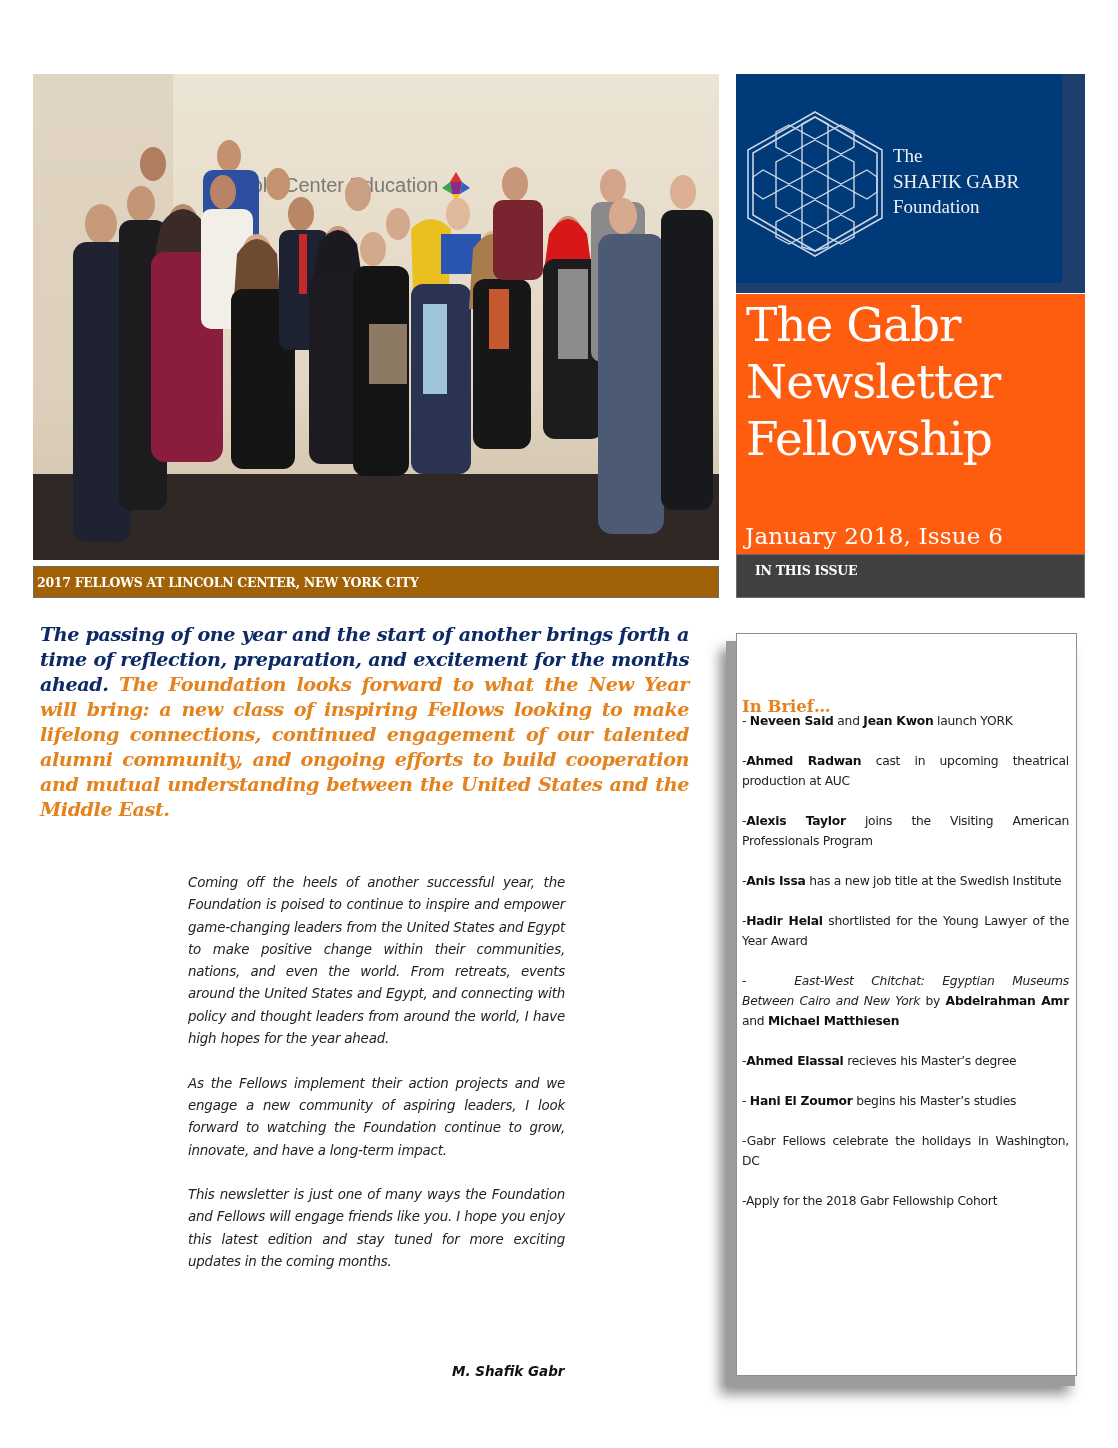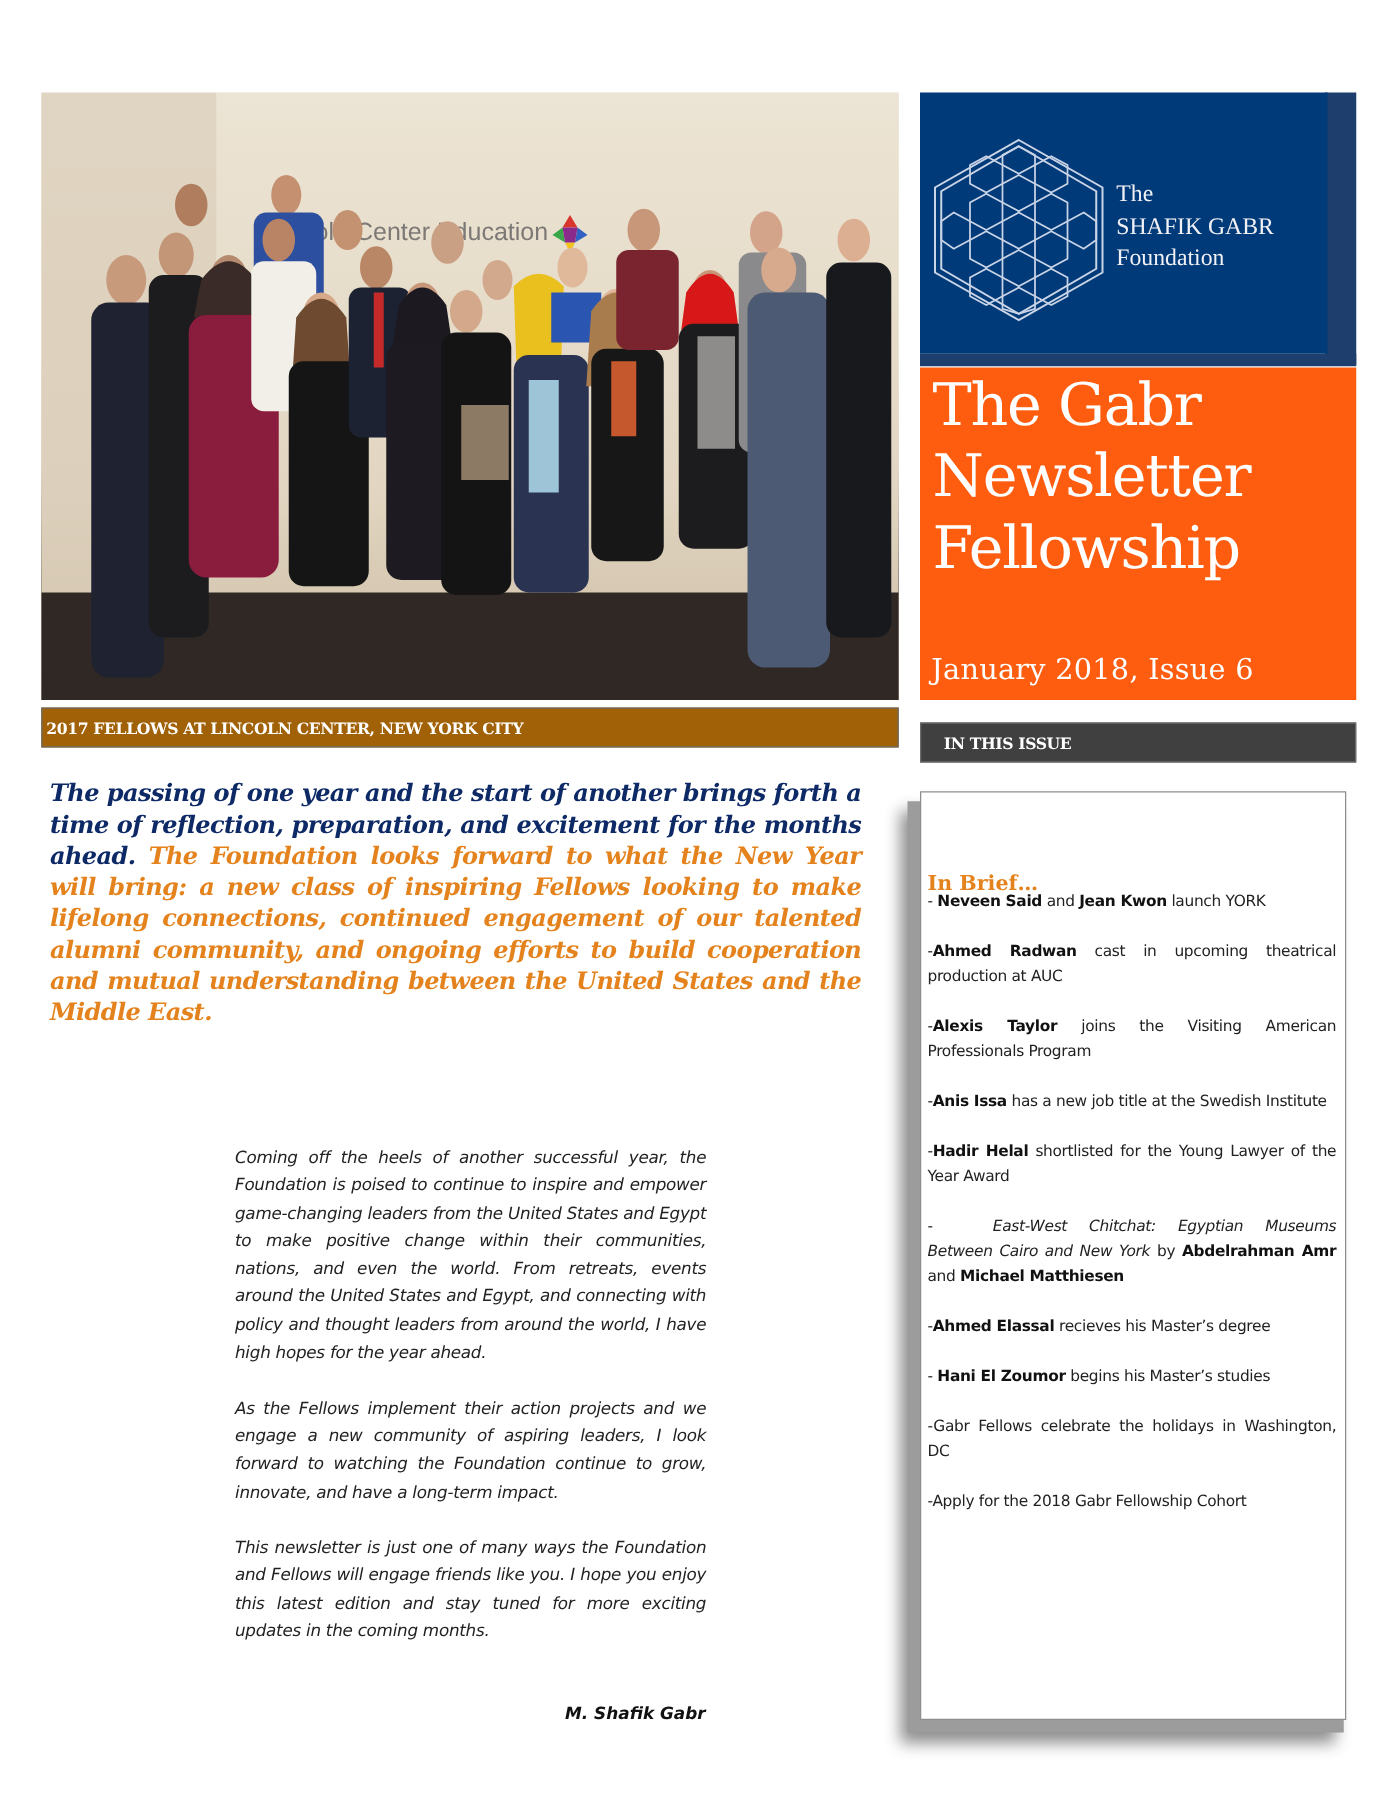--- a/index.html
+++ b/index.html
@@ -40,42 +40,42 @@
     .title-box { left: 736px; top: 294px; width: 349px; height: 266px; background: #fe5c0e; }
     .title-text {
       left: 746px; top: 296px; color: #ffffff;
       font-family: "DejaVu Serif", serif; font-size: 47px; line-height: 57px; letter-spacing: -1px;
     }
     .issue-text {
       left: 745px; top: 523px; color: #ffffff;
       font-family: "DejaVu Serif", serif; font-size: 23px; letter-spacing: 0.2px;
     }
     .issue-bar {
-      left: 736px; top: 578px; width: 349px; height: 32px; background: #404040;
+      left: 736px; top: 554px; width: 349px; height: 44px; background: #404040;
       border: 1px solid #6b6b6b; box-sizing: border-box;
     }
     .issue-bar span {
       position: absolute; left: 18px; top: 8px; color: #ffffff;
       font-family: "DejaVu Serif", serif; font-size: 12.5px; font-weight: bold; letter-spacing: -0.3px;
     }
 
     
     .intro {
       left: 40px; top: 622px; width: 649px;
       font-family: "DejaVu Serif", serif; font-style: italic; font-weight: bold;
       font-size: 19.2px; line-height: 25px; text-align: justify; letter-spacing: -0.45px;
     }
     .intro .navy { color: #0e2a66; }
     .intro .orange { color: #e4831d; }
 
     
     .letter {
       left: 188px; top: 872px; width: 377px;
       font-family: "DejaVu Sans", sans-serif; font-style: italic; color: #222222;
-      font-size: 13.4px; line-height: 22.3px; text-align: justify; letter-spacing: -0.2px; margin-top: 44px;
+      font-size: 13.4px; line-height: 22.3px; text-align: justify; letter-spacing: -0.2px;
     }
     .letter p { margin: 0 0 22.3px 0; }
     .signature {
       left: 452px; top: 1363px; font-family: "DejaVu Sans", sans-serif; font-style: italic; font-weight: bold;
       font-size: 13.5px; color: #111;
     }
 
     
     .brief-shadow {
       left: 726px; top: 641px; width: 349px; height: 745px;

